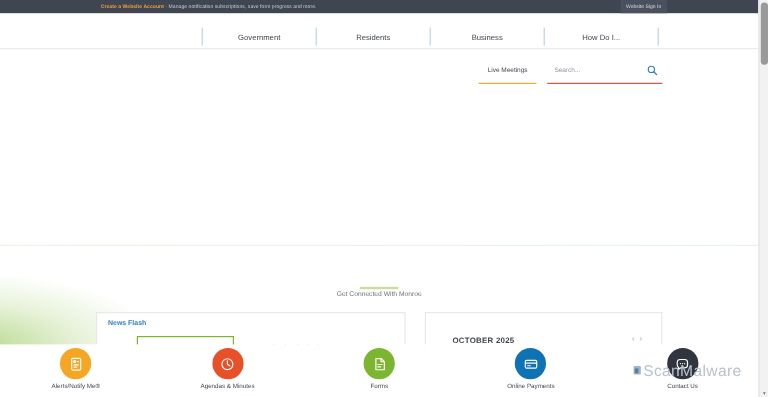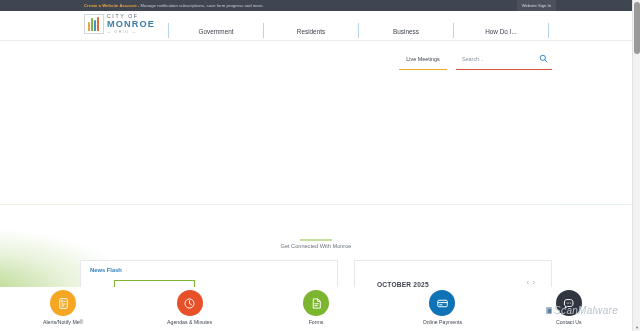--- a/index.html
+++ b/index.html
@@ -407,24 +407,23 @@
     position: relative;
   }
   .wm-mark::after {
     content: "";
     position: absolute;
     left: 1.5px; top: 1.5px;
     width: 3px; height: 4px;
     background: #5d7d9a;
   }
   .wm-text {
-    font-size: 10px;
+    font-size: 13px;
     color: #b9c3cd;
     letter-spacing: .3px;
-    font-style: italic;
   }
 
   
   .scrollbar {
     position: absolute;
     top: 0; right: 0;
     width: 8px;
     height: 331px;
     background: #f2f2f2;
     border-left: 1px solid #e2e2e2;
@@ -459,33 +458,20 @@
 
   <div class="topbar">
     <div class="topbar-msg">
       <span class="acct-link">Create a Website Account</span><span> - Manage notification subscriptions, save form progress and more.</span>
     </div>
     <div class="signin">Website Sign In</div>
   </div>
 
   <div class="header">
 
-    <div class="logo-wrap">
-      <div class="logo-mark">
-        <i></i>
-          <i></i>
-          <i></i>
-          <i></i>
-      </div>
-      <div class="logo-text">
-        <span class="logo-city">CITY OF</span>
-        <span class="logo-name">MONROE</span>
-        <span class="logo-sub">— OHIO —</span>
-      </div>
-    </div>
 
     <div class="nav">
       <div class="nav-sep"></div>
       <div class="nav-item">Government</div>
       <div class="nav-sep"></div>
       <div class="nav-item">Residents</div>
       <div class="nav-sep"></div>
       <div class="nav-item">Business</div>
       <div class="nav-sep"></div>
       <div class="nav-item">How Do I...</div>

